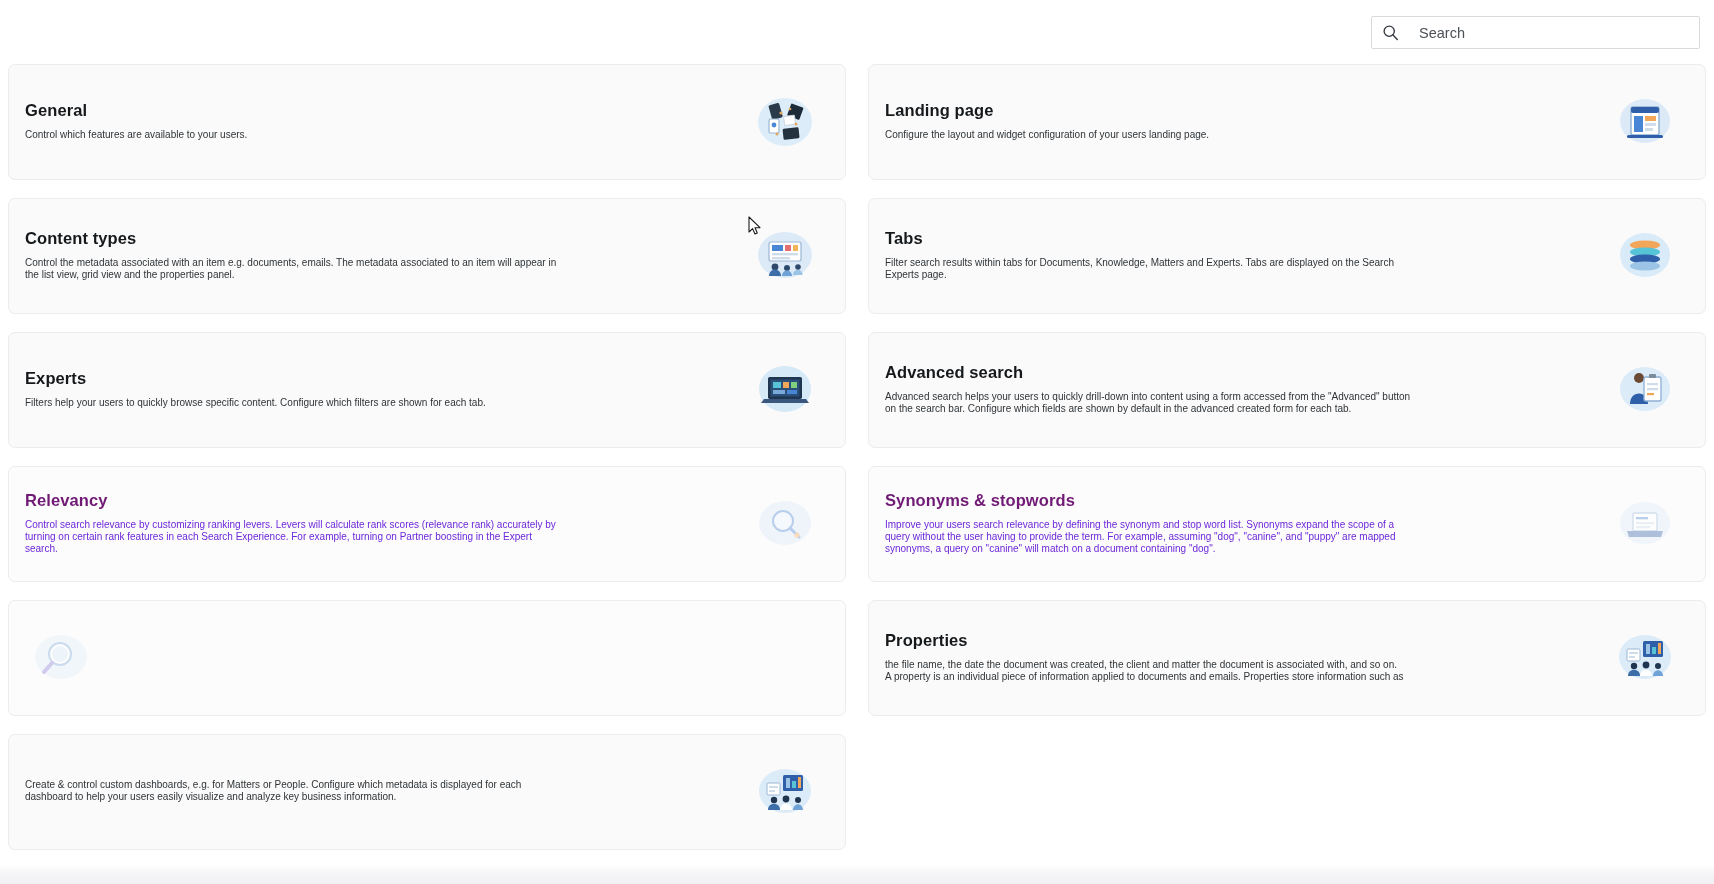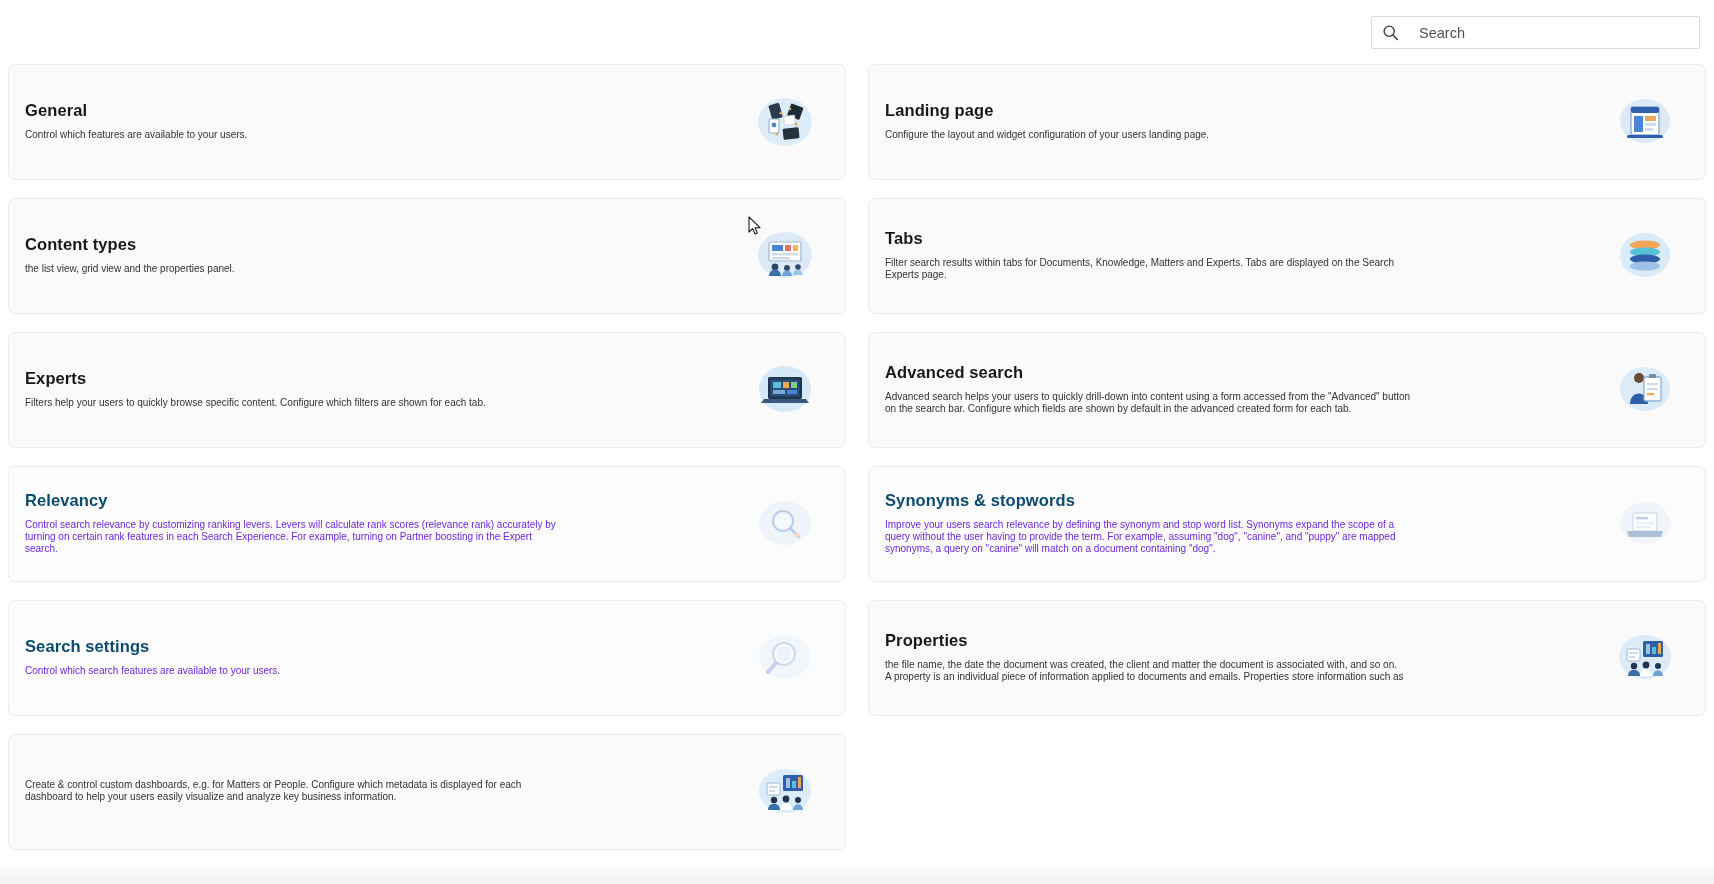--- a/index.html
+++ b/index.html
@@ -92,21 +92,21 @@
     margin-bottom: 9px;
   }
 
   .card-desc {
     font-size: 10px;
     line-height: 1.18;
     color: #2f3438;
   }
   .card-desc span { display: block; }
 
-  .card.disabled .card-title { color: #0c4a6e; font-weight: bold; }
+  .card.disabled .card-title { color: #701a75; font-weight: bold; }
   .card.disabled .card-desc  { color: #6d28d9; }
   .card.disabled { background: #fcfcfc; cursor: default; }
 
   .card-art {
     flex: 0 0 auto;
     width: 72px;
     height: 72px;
     display: flex;
     align-items: center;
     justify-content: center;
@@ -179,20 +179,21 @@
             <circle cx="24" cy="45" r="1.5" fill="#e2a560"></circle>
             <circle cx="37" cy="20" r="1.3" fill="#e2a560"></circle>
           </svg>
         </div>
       </div>
 
       <div class="card h-2line">
         <div class="card-text">
           <div class="card-title">Content types</div>
           <div class="card-desc">
+            <span>Control the metadata associated with an item e.g. documents, emails. The metadata associated to an item will appear in</span>
             <span>the list view, grid view and the properties panel.</span>
           </div>
         </div>
         <div class="card-art">
           <svg width="64" height="64" viewBox="0 0 64 64">
             <ellipse cx="32" cy="32" rx="27" ry="23" fill="#dceaf8"></ellipse>
             <rect x="16" y="19" width="32" height="19" rx="2" fill="#ffffff" stroke="#9bb6d4" stroke-width="1.2"></rect>
             <rect x="19" y="22" width="11" height="6" fill="#4a86d6"></rect>
             <rect x="32" y="22" width="6" height="6" fill="#e36f6f"></rect>
             <rect x="40" y="22" width="5" height="6" fill="#f2b65a"></rect>
@@ -243,26 +244,20 @@
           <svg width="64" height="64" viewBox="0 0 64 64">
             <ellipse cx="32" cy="32" rx="26" ry="22" fill="#dbe9f7"></ellipse>
             <circle cx="30" cy="30" r="10" fill="#eaf4fc" stroke="#4a86d6" stroke-width="2"></circle>
             <line x1="37" y1="37" x2="46" y2="46" stroke="#4a86d6" stroke-width="3" stroke-linecap="round"></line>
             <circle cx="44" cy="44" r="2.6" fill="#f2a65a"></circle>
           </svg>
         </div>
       </div>
 
       <div class="card h-1line disabled">
-        <div class="card-text">
-          <div class="card-title">Search settings</div>
-          <div class="card-desc">
-            <span>Control which search features are available to your users.</span>
-          </div>
-        </div>
         <div class="card-art">
           <svg width="64" height="64" viewBox="0 0 64 64">
             <ellipse cx="32" cy="32" rx="26" ry="22" fill="#e0eefa"></ellipse>
             <circle cx="31" cy="29" r="11" fill="#ffffff" stroke="#7aa7d8" stroke-width="2"></circle>
             <circle cx="31" cy="29" r="8" fill="#d8ecf8"></circle>
             <line x1="23" y1="38" x2="15" y2="47" stroke="#8b7ad6" stroke-width="4" stroke-linecap="round"></line>
           </svg>
         </div>
       </div>
 

